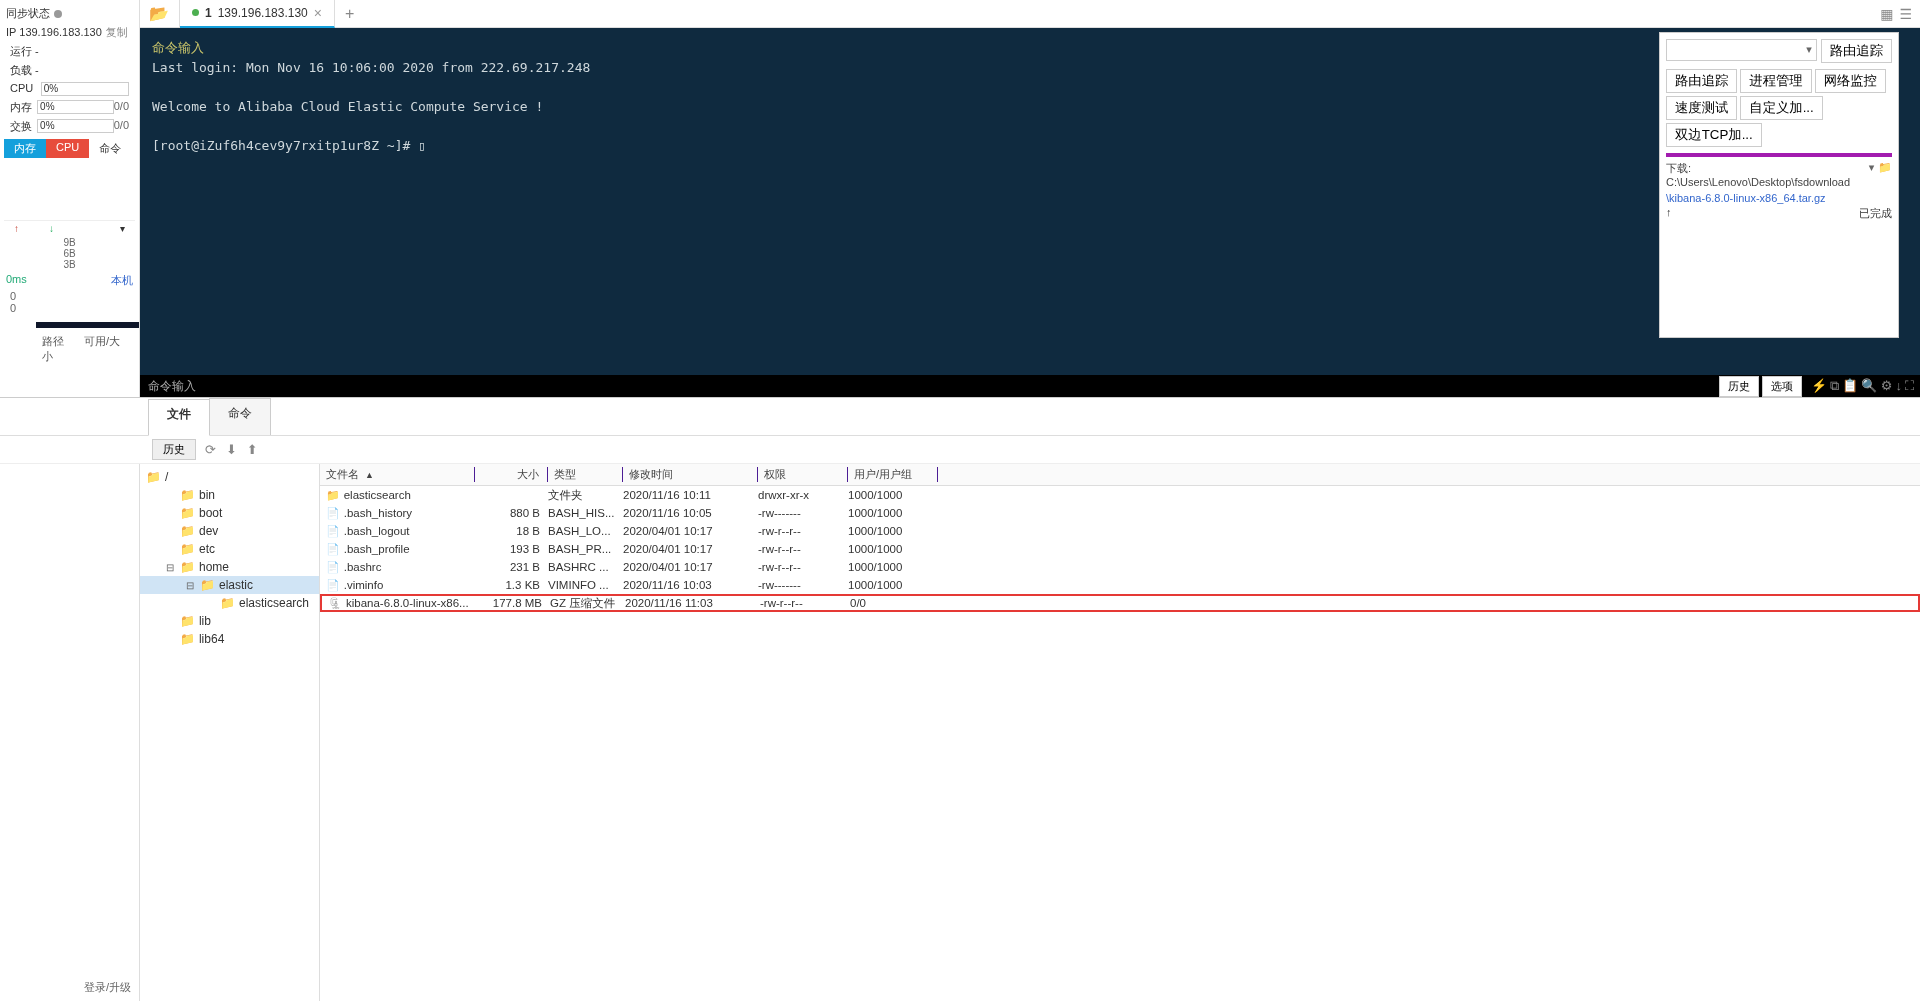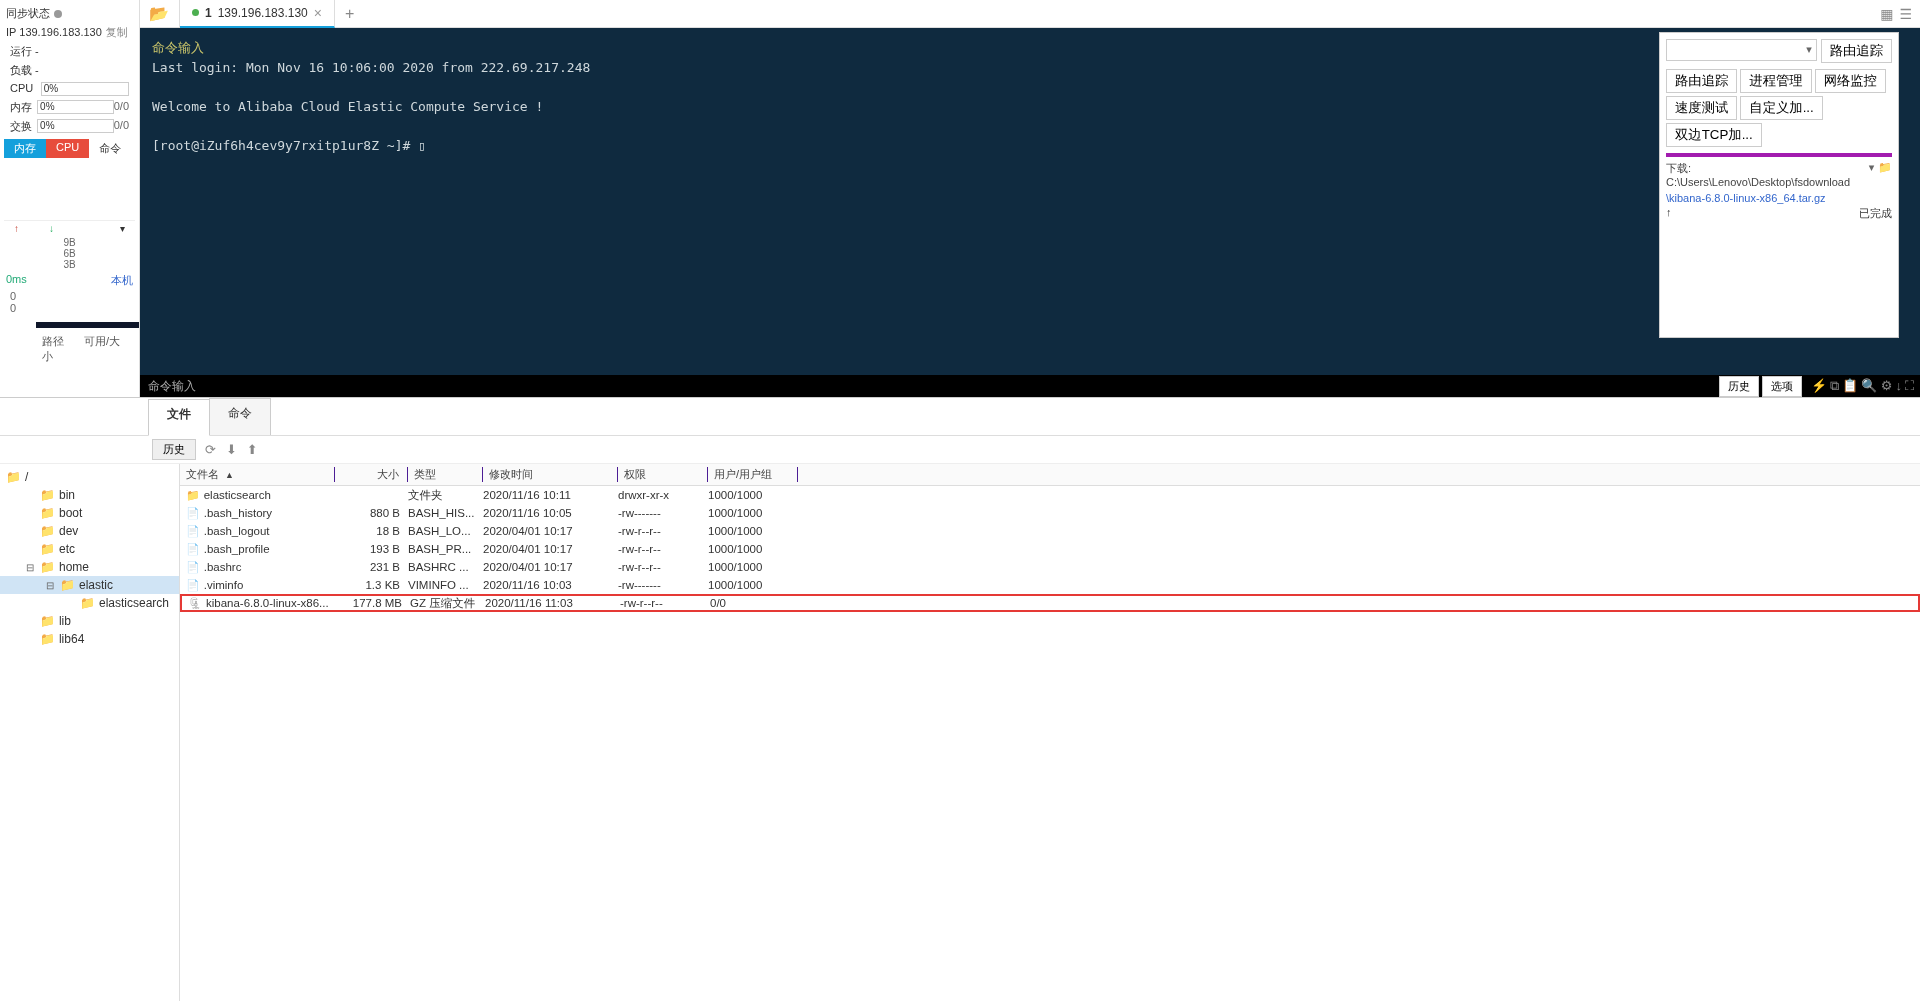--- a/index.html
+++ b/index.html
@@ -238,20 +238,23 @@
       <div class="btab active">文件</div>
       <div class="btab">命令</div>
     </div>
     <div class="bpath-row" style="padding-left:148px">
       <button class="bpath-btn">历史</button>
       <span class="bpath-icon">⟳</span>
       <span class="bpath-icon">⬇</span>
       <span class="bpath-icon">⬆</span>
     </div>
     <div class="bcontent">
+      <div class="bleft">
+        <div class="login-link">登录/升级</div>
+      </div>
       <div class="bmid">
         <div class="tree">
           <div class="tree-item tree-indent0">
               <span class="folder-icon">📁</span>
               <span>/</span>
             </div>
           <div class="tree-item tree-indent1">
               <span class="expander"></span>
               <span class="folder-icon">📁</span>
               <span>bin</span>

